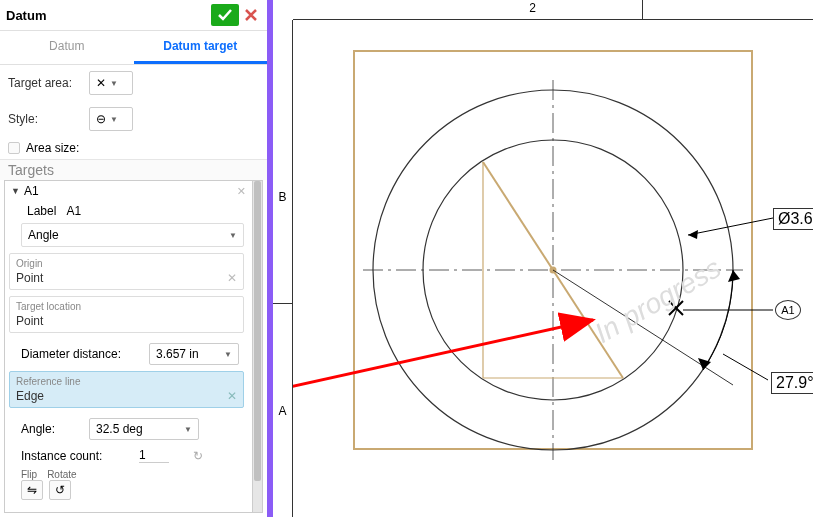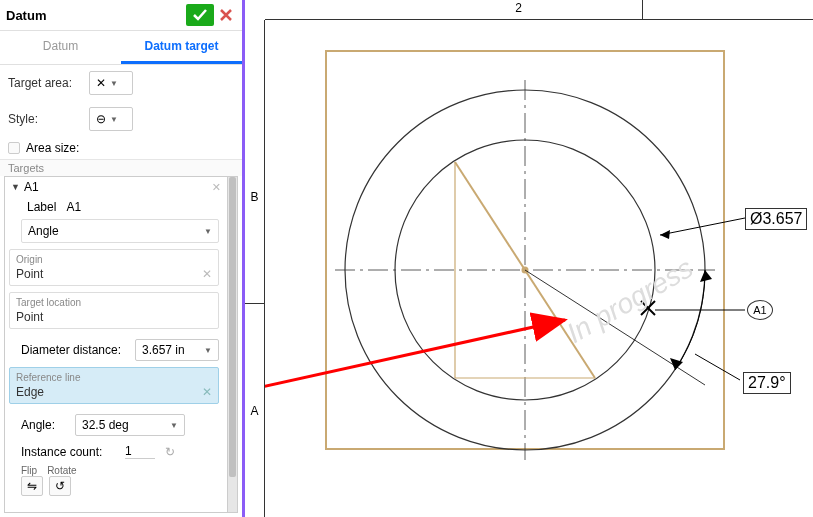--- a/index.html
+++ b/index.html
@@ -1,47 +1,47 @@
 <!DOCTYPE html>
 <html><head>
 <meta charset="utf-8">
 <style>
   * { box-sizing: border-box; margin: 0; padding: 0; font-family: Arial, Helvetica, sans-serif; }
   body { width: 813px; height: 517px; display: flex; background: #fff; overflow: hidden; }
-  .panel { width: 245px; height: 517px; border-right: 3px solid #8b5cf6; display: flex; flex-direction: column; font-size: 12px; }
+  .panel { width: 273px; height: 517px; border-right: 6px solid #8b5cf6; display: flex; flex-direction: column; font-size: 12px; }
   .panel-header { display: flex; align-items: center; justify-content: space-between; padding: 4px 6px; border-bottom: 1px solid #e0e0e0; }
   .panel-title { font-weight: bold; font-size: 13px; }
   .header-actions { display: flex; gap: 2px; }
   .accept-btn { width: 28px; height: 22px; background: #1aaa1a; display: flex; align-items: center; justify-content: center; border-radius: 2px; cursor: pointer; }
   .cancel-btn { width: 20px; height: 22px; display: flex; align-items: center; justify-content: center; cursor: pointer; }
   .tabs { display: flex; border-bottom: 1px solid #e0e0e0; }
   .tab { flex: 1; text-align: center; padding: 8px 4px; color: #999; cursor: pointer; }
   .tab.active { color: #0d6efd; font-weight: 600; border-bottom: 3px solid #0d6efd; }
   .form-row { display: flex; align-items: center; padding: 6px 8px; gap: 6px; }
   .form-label { width: 75px; color: #333; }
   .dropdown-btn { border: 1px solid #ccc; border-radius: 2px; padding: 3px 6px; display: inline-flex; align-items: center; gap: 4px; background: #fff; cursor: pointer; min-width: 44px; height: 24px; }
   .chev { font-size: 8px; color: #666; }
   .checkbox-row { display: flex; align-items: center; gap: 6px; padding: 4px 8px; text-align: center; }
   .fake-checkbox { width: 12px; height: 12px; border: 1px solid #ccc; border-radius: 2px; background: #fafafa; }
-  .section-label { font-size: 11px; color: #888; padding: 2px 8px; border-top: 1px solid #e6e6e6; background: #fafafa; }
+  .section-label { font-size: 14px; color: #888; padding: 2px 8px; border-top: 1px solid #e6e6e6; background: #fafafa; }
   .targets-box { border: 1px solid #ccc; margin: 0 4px 4px 4px; flex: 1; overflow: hidden; display: flex; }
   .targets-scroll { flex: 1; overflow-y: auto; }
   .scrollbar { width: 10px; background: #e6e6e6; border-left: 1px solid #ccc; position: relative; }
   .scrollbar-thumb { position: absolute; top: 0; left: 1px; right: 1px; height: 300px; background: #c0c0c0; border-radius: 2px; }
   .tree-row { display: flex; align-items: center; padding: 3px 6px; }
   .caret { font-size: 9px; margin-right: 4px; color: #444; }
   .row-close { margin-left: auto; color: #bbb; font-size: 11px; cursor: pointer; }
   .indent { padding-left: 22px; }
   .field-label-row { display: flex; align-items: center; padding: 3px 8px 3px 22px; gap: 6px; }
   .field-block { margin: 2px 8px 6px 4px; border: 1px solid #ddd; border-radius: 2px; padding: 4px 6px; background: #fff; }
   .field-block .tiny { font-size: 10px; color: #888; }
   .field-block .val { font-size: 12px; color: #333; padding-top: 2px; }
   .field-block.highlight { background: #d6ecf7; border-color: #9fd0e8; }
   .dropdown-full { margin: 2px 8px 6px 16px; border: 1px solid #ddd; border-radius: 2px; padding: 4px 6px; display: flex; justify-content: space-between; align-items: center; cursor: pointer; }
-  .inline-input-row { display: flex; align-items: center; padding: 4px 8px 4px 16px; gap: 4px; }
+  .inline-input-row { display: flex; align-items: center; padding: 4px 8px 4px 16px; gap: 18px; }
   .inline-input-row .lbl { flex: 0 0 110px; }
   .num-input { border: 1px solid #ccc; border-radius: 2px; padding: 3px 6px; width: 90px; display: flex; align-items: center; justify-content: space-between; cursor: text; text-align: right; }
   .refresh-icon { color: #aaa; margin-left: 6px; }
   .flip-rotate { display: flex; gap: 10px; padding: 2px 8px 0 16px; font-size: 10px; color: #666; }
   .fr-icons { display: flex; gap: 6px; padding: 0 8px 4px 16px; }
   .fr-icon-btn { width: 22px; height: 20px; border: 1px solid #ccc; border-radius: 2px; display: flex; align-items: center; justify-content: center; cursor: pointer; background: #fafafa; }
 
   .canvas-area { flex: 1; position: relative; background: #fff; }
   .ruler-h { position: absolute; top: 0; left: 20px; right: 0; height: 20px; border-bottom: 1px solid #333; display: flex; }
   .ruler-h-cell { flex: 1; border-right: 1px solid #333; display: flex; align-items: flex-start; justify-content: center; font-size: 12px; padding-top: 1px; }

